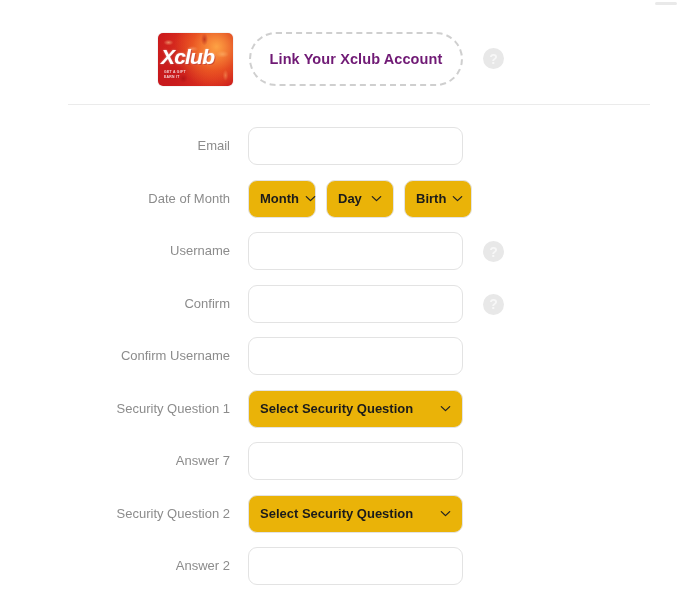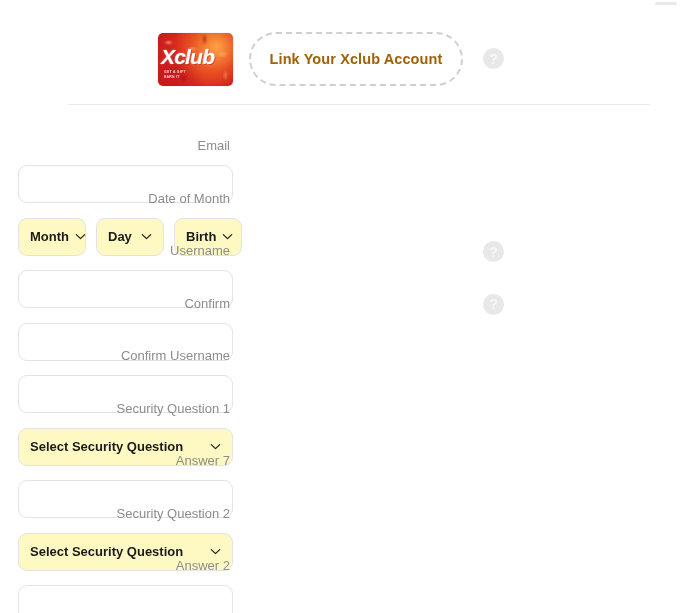--- a/index.html
+++ b/index.html
@@ -112,21 +112,21 @@
     background: #ffffff;
     display: flex;
     align-items: center;
     justify-content: center;
     box-sizing: border-box;
     cursor: pointer;
   }
   .link-button-label {
     font-size: 14.5px;
     font-weight: bold;
-    color: #a16207;
+    color: #701a75;
     letter-spacing: 0.1px;
   }
 
   
   .help-icon {
     width: 21px;
     height: 21px;
     border-radius: 50%;
     background: #e8e8e8;
     display: flex;
@@ -161,21 +161,20 @@
     left: 0;
     top: 127px;
     width: 680px;
   }
 
   .form-row {
     position: relative;
     height: 52.5px;
     display: flex;
     align-items: flex-start;
-    flex-direction: column;
   }
 
   .row-label {
     width: 230px;
     text-align: right;
     padding-right: 0;
     font-size: 13px;
     color: #8c8c8c;
     line-height: 38px;
     height: 38px;
@@ -202,21 +201,21 @@
     color: #333;
     padding: 0 11px;
     outline: none;
   }
   .text-input::placeholder { color: #bbbbbb; }
 
   .select-box {
     height: 38px;
     border: 1px solid #e3e3e3;
     border-radius: 9px;
-    background: #fef9c3;
+    background: #eab308;
     box-sizing: border-box;
     display: flex;
     align-items: center;
     justify-content: space-between;
     padding: 0 11px;
     cursor: pointer;
     font-size: 13px;
     font-weight: bold;
     color: #1b1b1b;
     white-space: nowrap;

